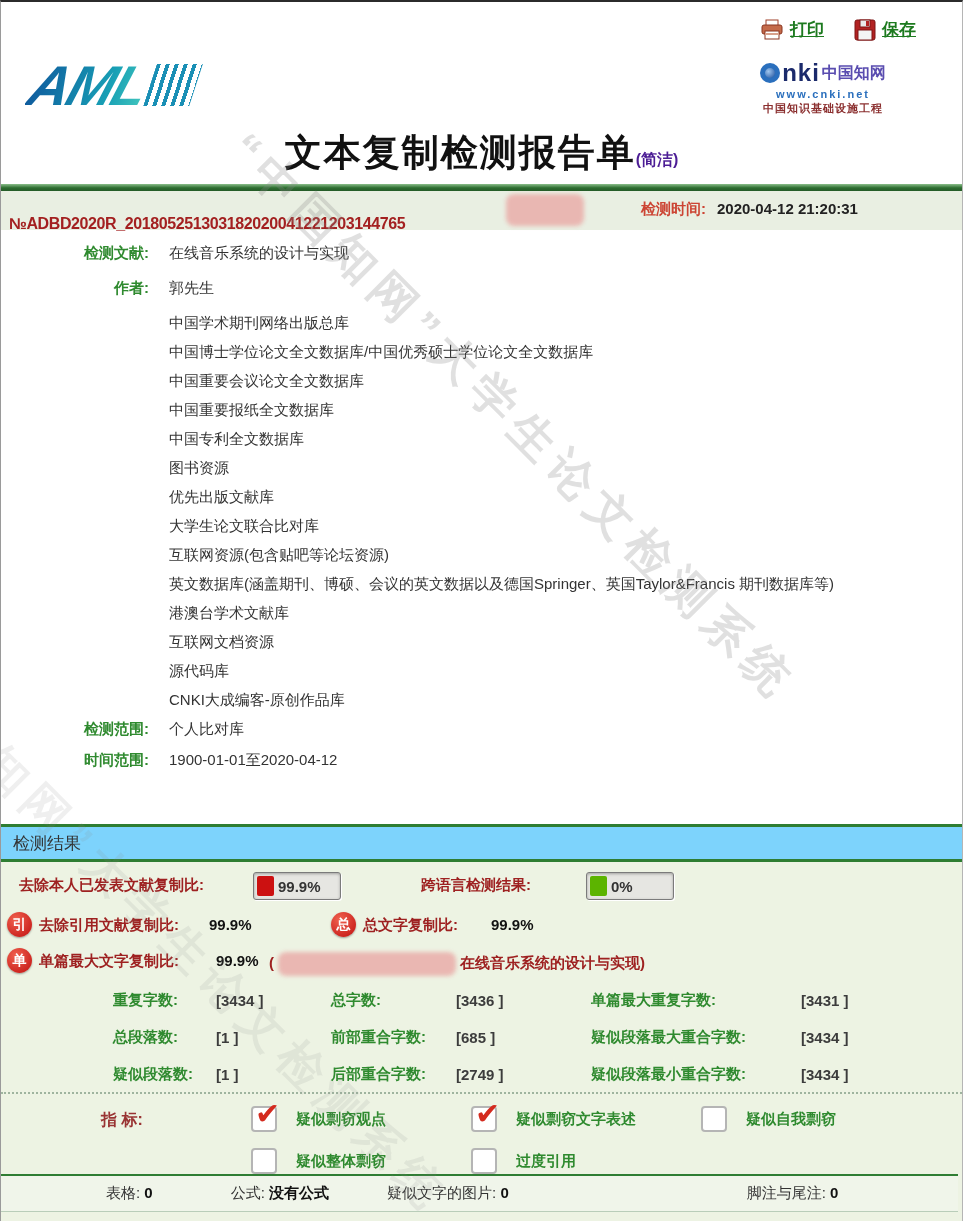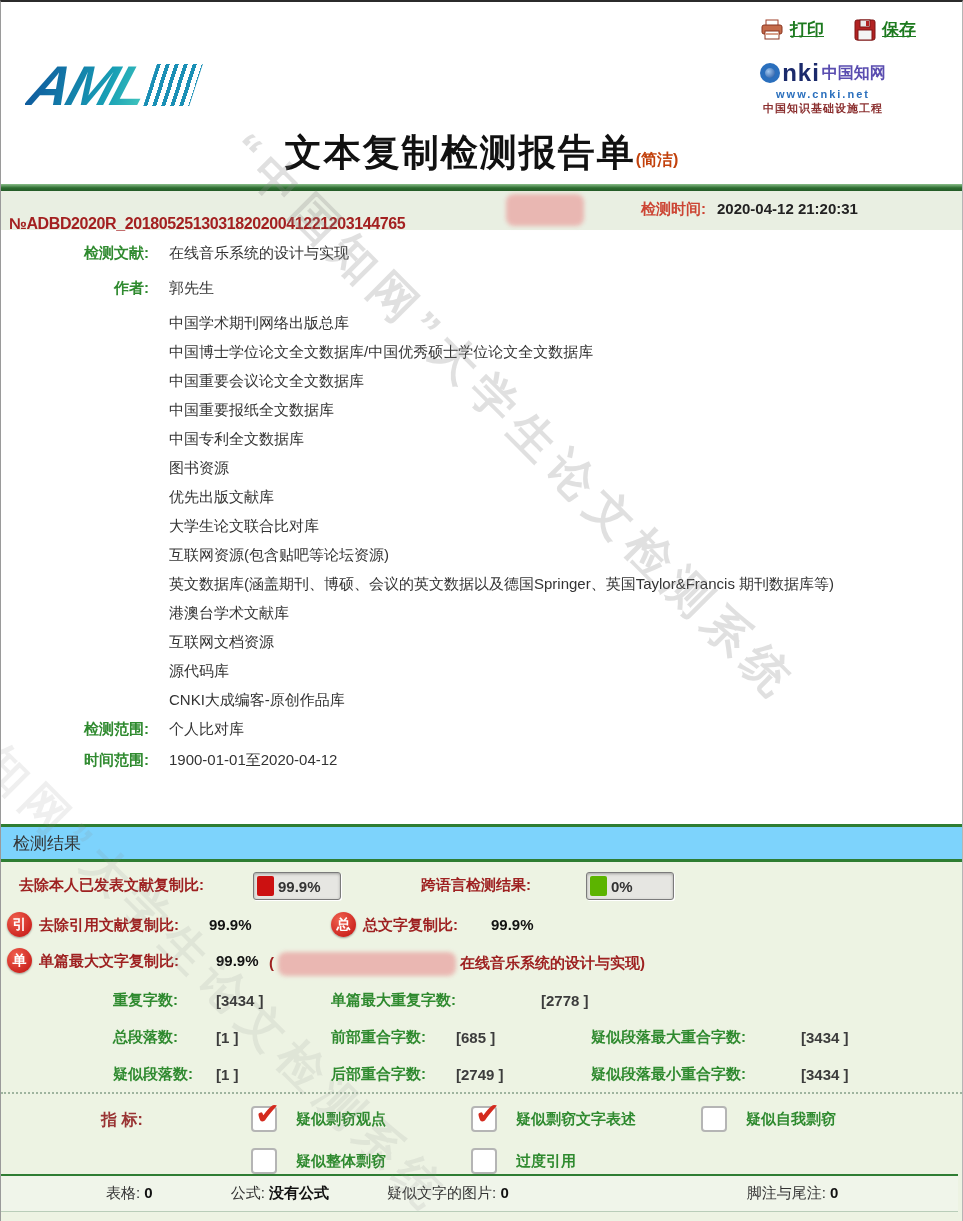--- a/index.html
+++ b/index.html
@@ -25,21 +25,21 @@
   .cnki-l3{font-size:11px;font-weight:bold;color:#8b2f2f;letter-spacing:1px;}
   .amlc{position:absolute;left:30px;top:50px;width:210px;height:66px;z-index:3;transform:skewX(-18deg);
         display:flex;align-items:center;}
   .amlc .txt{font-size:56px;font-weight:900;font-style:italic;letter-spacing:-2px;
              background:linear-gradient(90deg,#0f5c9e,#18a0b5 70%,#3fc3bd);-webkit-background-clip:text;
              background-clip:text;color:#1a7fae;-webkit-text-fill-color:transparent;}
   .amlc .stripes{width:46px;height:42px;margin-left:4px;
         background:repeating-linear-gradient(90deg,#1a8fb5 0 4px,rgba(255,255,255,0) 4px 9px);}
   .title-wrap{position:absolute;top:126px;left:0;right:0;text-align:center;z-index:4;}
   .title-main{font-size:37px;font-weight:bold;color:#111;letter-spacing:2px;}
-  .title-suffix{font-size:16px;font-weight:bold;color:#c2410c;margin-top:48px;}
+  .title-suffix{font-size:16px;font-weight:bold;color:#4c1d95;margin-top:48px;}
   .title-rule{position:absolute;top:182px;left:0;right:0;height:7px;
               background:linear-gradient(#8abf8a,#2e6e31 55%,#245a27);z-index:4;}
   
   .report-bar{position:absolute;top:189px;left:0;right:0;height:39px;background:#e9efe2;z-index:3;}
   .report-no{position:absolute;left:8px;top:24px;font-size:16px;font-weight:bold;color:#a32020;letter-spacing:-.4px;white-space:nowrap;}
   .redact{background:#eab1ad;border-radius:8px;filter:blur(2px);opacity:.9;}
   .redact-no{position:absolute;left:505px;top:3px;width:78px;height:32px;}
   .time-label{position:absolute;left:640px;top:9px;font-size:15px;font-weight:bold;color:#cc4433;}
   .time-value{position:absolute;left:716px;top:9px;font-size:15px;font-weight:bold;color:#222;}
   
@@ -217,23 +217,27 @@
       <span class="abs lab-maroon" style="left:268px;top:90px;">
         <span>(</span><span class="redact redact-src"></span><span>在线音乐系统的设计与实现)</span>
       </span>
 
       <div class="stats">
         <div class="stats-row">
           <div class="st-cell st-c1">
               <span class="st-label">重复字数:</span>
               <span class="st-value">[3434 ]</span>
             </div>
+          <div class="st-cell st-c2">
+              <span class="st-label">总字数:</span>
+              <span class="st-value">[3436 ]</span>
+            </div>
           <div class="st-cell st-c3">
               <span class="st-label">单篇最大重复字数:</span>
-              <span class="st-value">[2778 ]</span>
+              <span class="st-value">[3431 ]</span>
             </div>
         </div>
         <div class="stats-row">
           <div class="st-cell st-c1">
               <span class="st-label">总段落数:</span>
               <span class="st-value">[1 ]</span>
             </div>
           <div class="st-cell st-c2">
               <span class="st-label">前部重合字数:</span>
               <span class="st-value">[685 ]</span>

